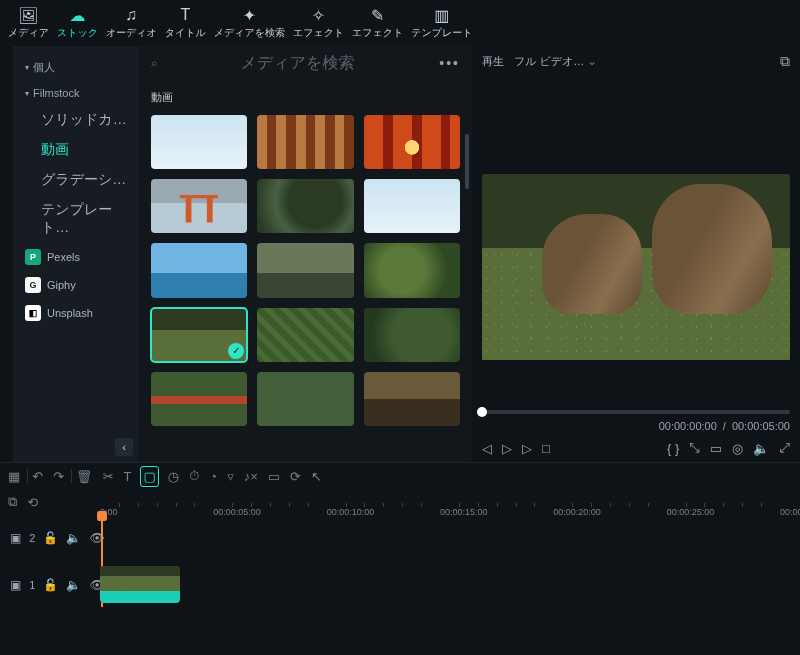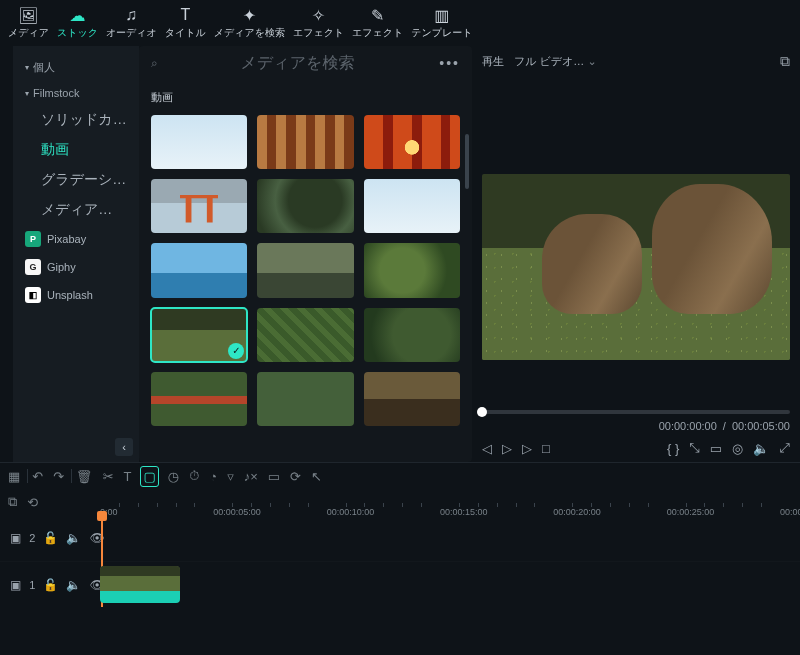--- a/index.html
+++ b/index.html
@@ -157,24 +157,24 @@
   </div>
 
 <div class="upper">
   <div class="browser">
     <div class="sidebar" id="sidebar">
         <div class="sb-item section">個人</div>
         <div class="sb-item section">Filmstock</div>
         <div class="sb-item child">ソリッドカ…</div>
         <div class="sb-item child active">動画</div>
         <div class="sb-item child">グラデーシ…</div>
-        <div class="sb-item child">メディア…</div>
+        <div class="sb-item child">テンプレート…</div>
         <div class="sb-item provider">
           <span class="badge" style="background:#17a77b;color:#fff">P</span>
-          <span>Pixabay</span>
+          <span>Pexels</span>
         </div>
         <div class="sb-item provider">
           <span class="badge" style="background:#f7f7f7;color:#222">G</span>
           <span>Giphy</span>
         </div>
         <div class="sb-item provider">
           <span class="badge" style="background:#ffffff;color:#000">◧</span>
           <span>Unsplash</span>
         </div>
         <div class="sb-collapse">‹</div>

